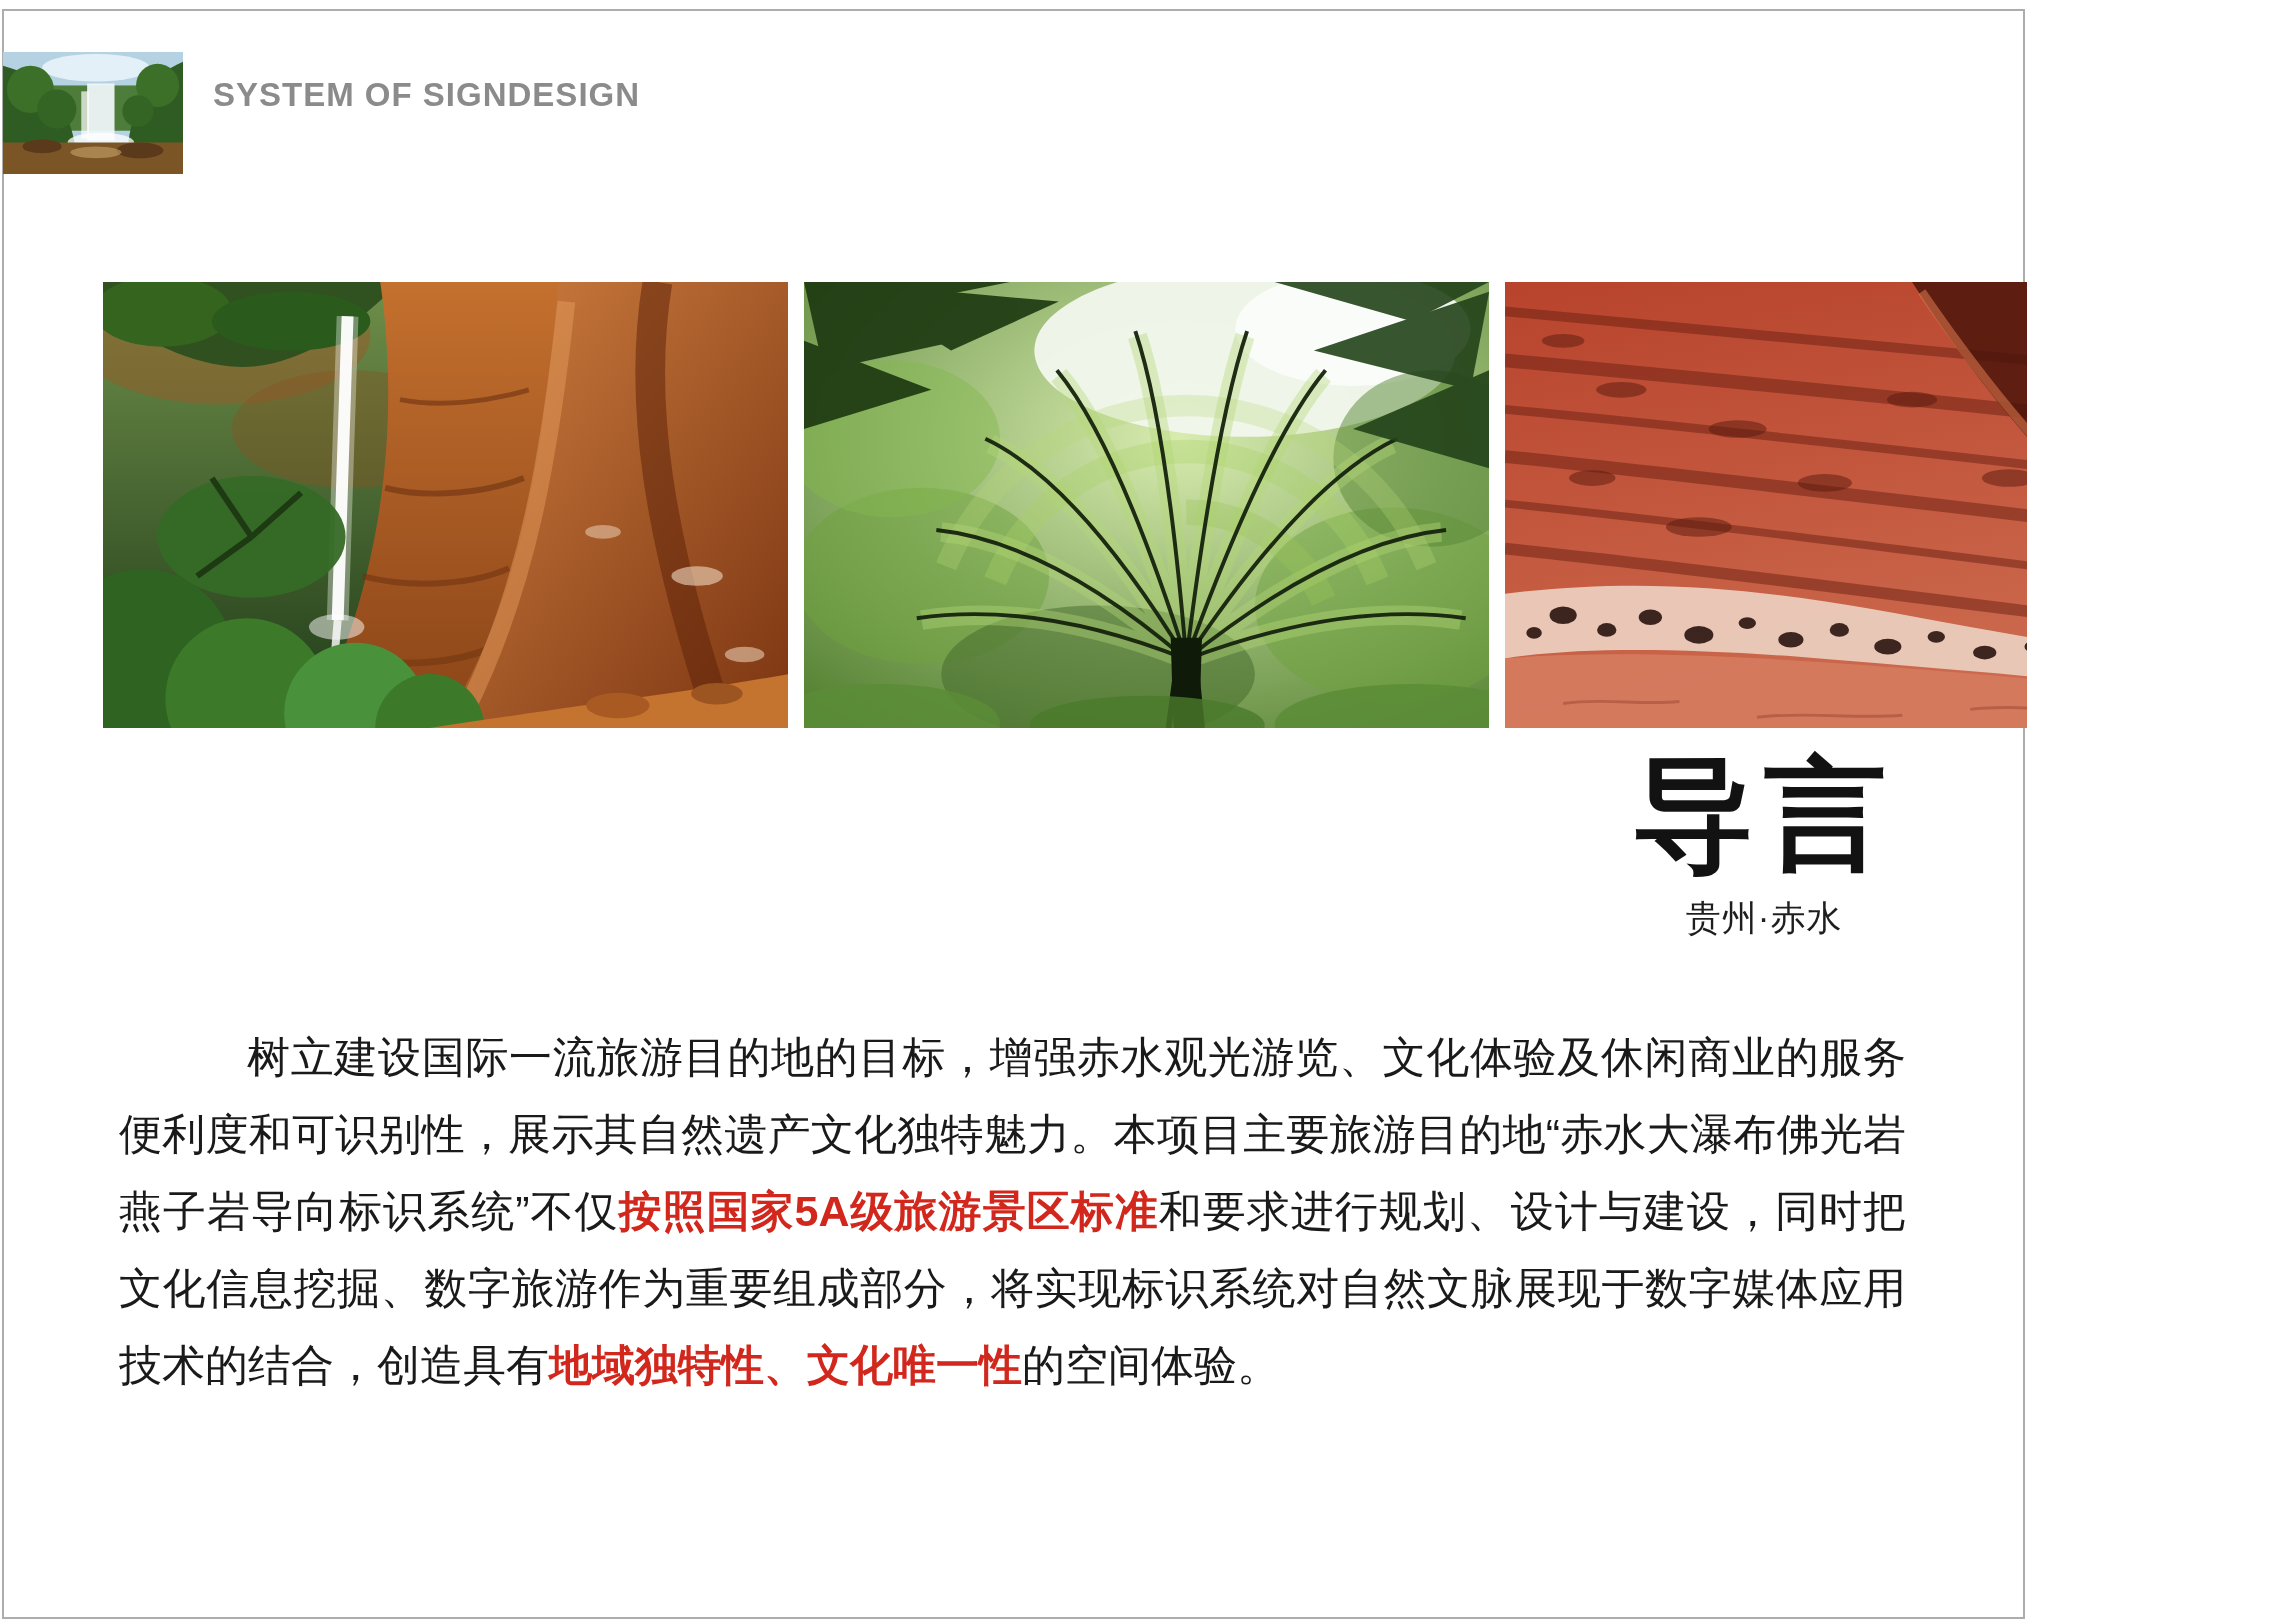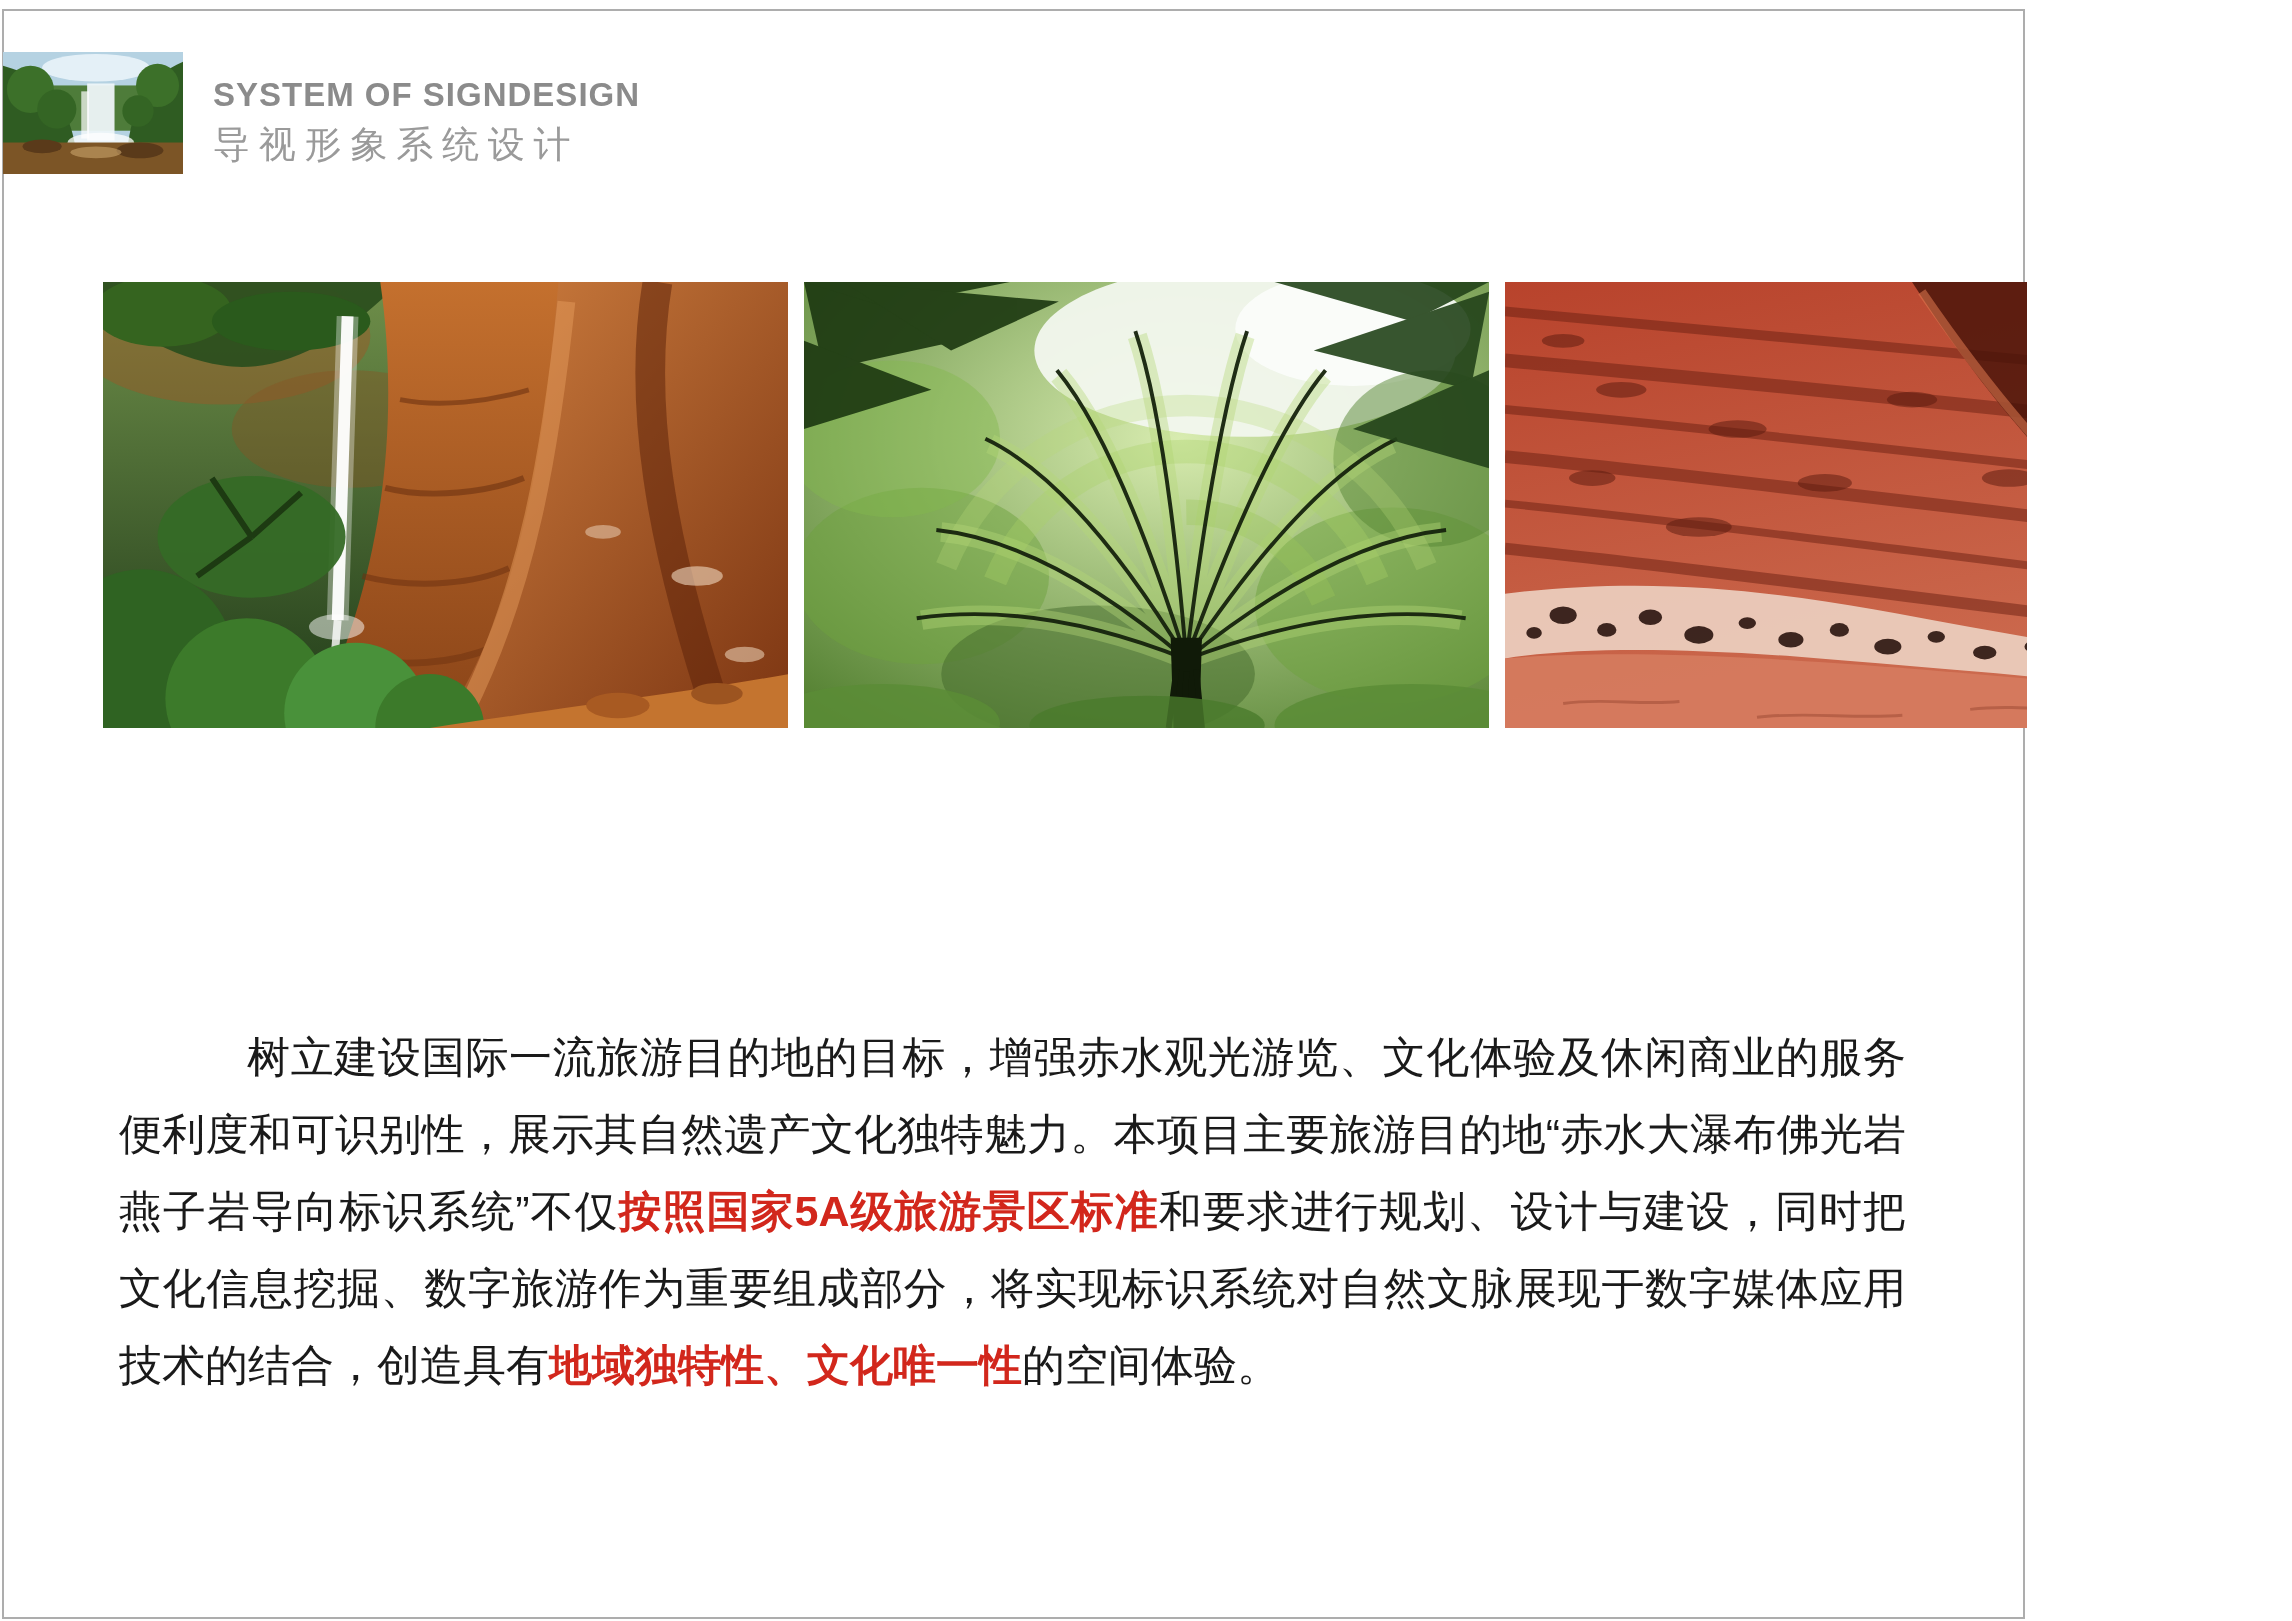--- a/index.html
+++ b/index.html
@@ -71,21 +71,20 @@
     <rect x="86" y="32" width="28" height="58" fill="#eef6f8" opacity="0.95"></rect>
     <rect x="80" y="40" width="8" height="48" fill="#ffffff" opacity="0.7"></rect>
     <ellipse cx="100" cy="92" rx="34" ry="10" fill="#ffffff" opacity="0.75"></ellipse>
     <rect x="0" y="92" width="184" height="32" fill="#7c5526"></rect>
     <ellipse cx="40" cy="96" rx="20" ry="7" fill="#5a3a1a"></ellipse>
     <ellipse cx="140" cy="100" rx="24" ry="8" fill="#5a3a1a"></ellipse>
     <ellipse cx="95" cy="102" rx="26" ry="6" fill="#caa36a" opacity="0.6"></ellipse>
   </svg>
   <div class="brand">
     <div class="brand-en">SYSTEM OF SIGNDESIGN</div>
-    <div class="brand-zh">导视形象系统设计</div>
   </div>
 
   <div class="photos">
 
     <figure class="photo" style="margin:0">
       <svg viewBox="0 0 692 455" preserveAspectRatio="none">
         <defs>
           <linearGradient id="p1bg" x1="0" y1="0" x2="0" y2="1">
             <stop offset="0" stop-color="#6f8f4a"></stop>
               <stop offset="1" stop-color="#1f3a18"></stop>
@@ -244,16 +243,20 @@
         <path d="M0 384 C 150 372 350 386 707 420 L707 455 L0 455 Z" fill="#d57a5e" opacity="0.95"></path>
         <g stroke="#b05a42" stroke-width="3" fill="none" opacity="0.8">
           <path d="M60 430 C 100 424 140 432 180 428"></path>
           <path d="M260 444 C 310 438 360 446 410 442"></path>
           <path d="M480 436 C 530 430 580 440 630 438"></path>
         </g>
       </svg>
     </figure>
   </div>
 
+  <div class="intro">
+    <h1 class="intro-title">导言</h1>
+    <div class="intro-sub">贵州·赤水</div>
+  </div>
 
   <p class="body-text"><span>树立建设国际一流旅游目的地的目标，增强赤水观光游览、文化体验及休闲商业的服务便利度和可识别性，展示其自然遗产文化独特魅力。本项目主要旅游目的地“赤水大瀑布佛光岩燕子岩导向标识系统”不仅</span><span class="red">按照国家5A级旅游景区标准</span><span>和要求进行规划、设计与建设，同时把文化信息挖掘、数字旅游作为重要组成部分，将实现标识系统对自然文脉展现于数字媒体应用技术的结合，创造具有</span><span class="red">地域独特性、文化唯一性</span><span>的空间体验。</span></p>
 </div>
 
 
 </body></html>

